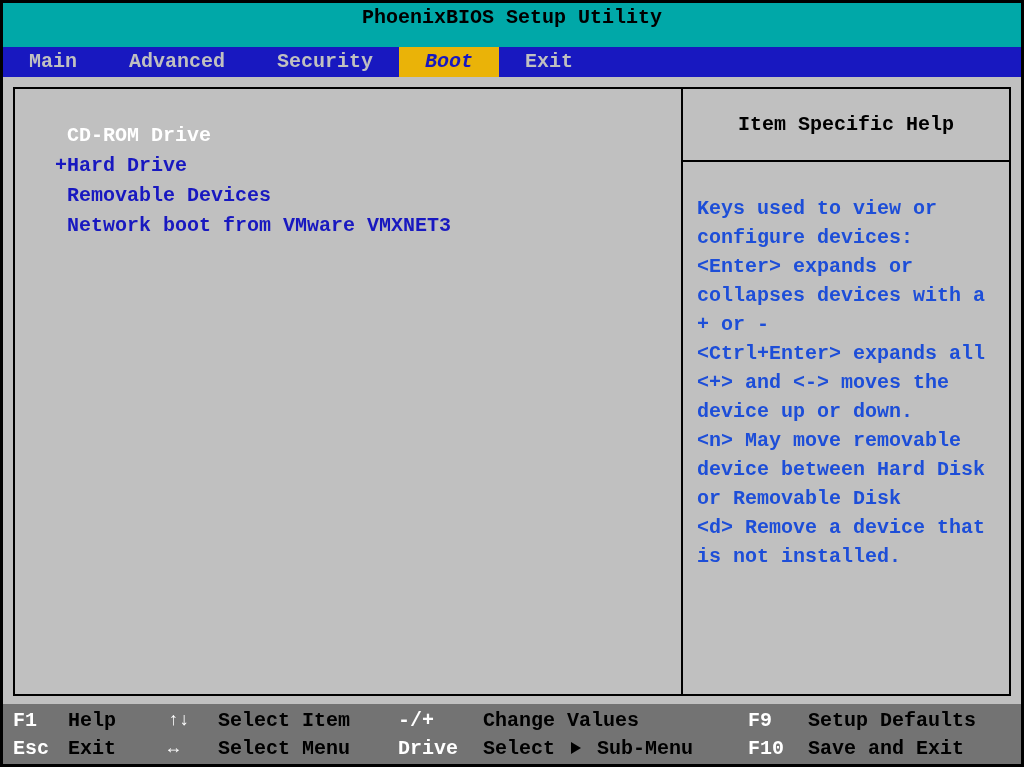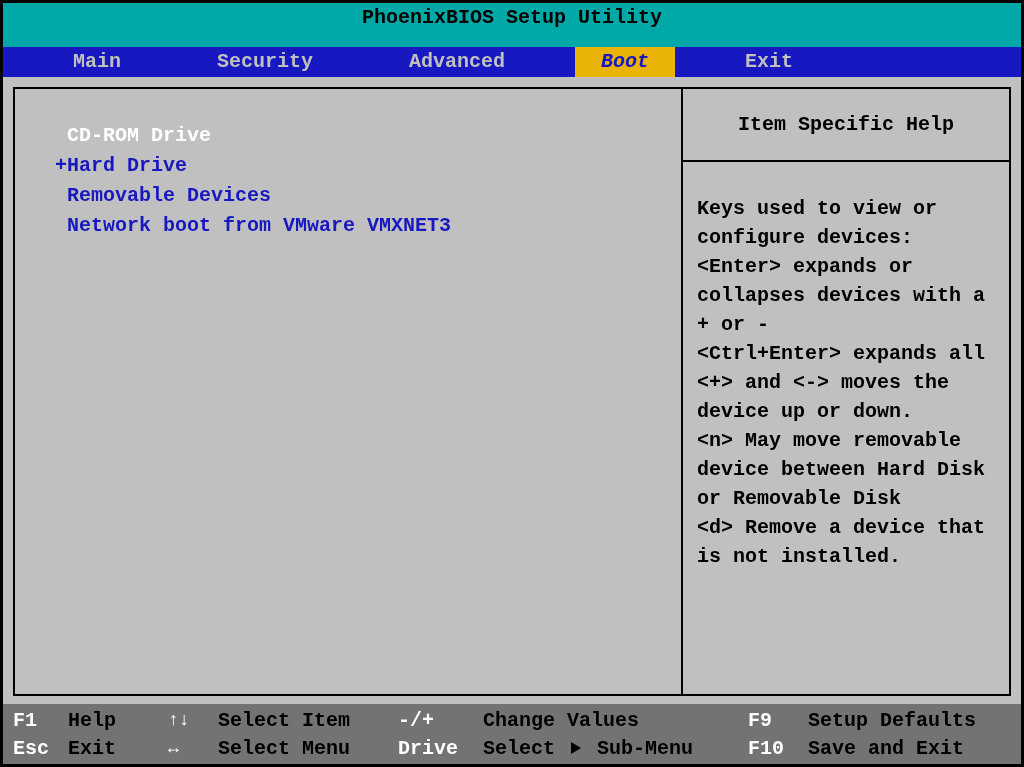--- a/index.html
+++ b/index.html
@@ -35,21 +35,20 @@
   .menu-bar {
     background: #1818c0;
     color: #c0c0c0;
     height: 30px;
     display: flex;
     font-size: 20px;
   }
   .menu-item {
     padding: 0 26px;
     line-height: 30px;
-    margin-left: 44px;
   }
   .menu-item.active {
     background: #eab308;
     color: #1818c0;
     font-style: italic;
   }
   .content-row {
     flex: 1;
     display: flex;
     background: #c0c0c0;
@@ -76,21 +75,21 @@
   }
   .help-header {
     border-bottom: 2px solid #000;
     text-align: center;
     color: #000;
     font-size: 20px;
     padding: 24px 0;
   }
   .help-body {
     padding: 32px 14px 10px 14px;
-    color: #000000;
+    color: #1d4ed8;
     font-size: 20px;
     line-height: 1.45;
     white-space: pre-wrap;
   }
   .boot-item {
     line-height: 1.5;
     white-space: pre;
   }
   .boot-item.selected { color: #fff; }
   .footer {
@@ -113,22 +112,22 @@
 
 <div class="screen">
   <div class="inner">
 
     <div class="title-bar">
       <span>PhoenixBIOS Setup Utility</span>
     </div>
 
     <div class="menu-bar">
       <div class="menu-item">Main</div>
+      <div class="menu-item">Advanced</div>
       <div class="menu-item">Security</div>
-      <div class="menu-item">Advanced</div>
       <div class="menu-item active">Boot</div>
       <div class="menu-item">Exit</div>
     </div>
 
     <div class="content-row">
       <div class="main-panel">
         <div class="boot-item selected"><span> </span><span>CD-ROM Drive</span></div>
         <div class="boot-item"><span>+</span><span>Hard Drive</span></div>
         <div class="boot-item"><span> </span><span>Removable Devices</span></div>
         <div class="boot-item"><span> </span><span>Network boot from VMware VMXNET3</span></div>

